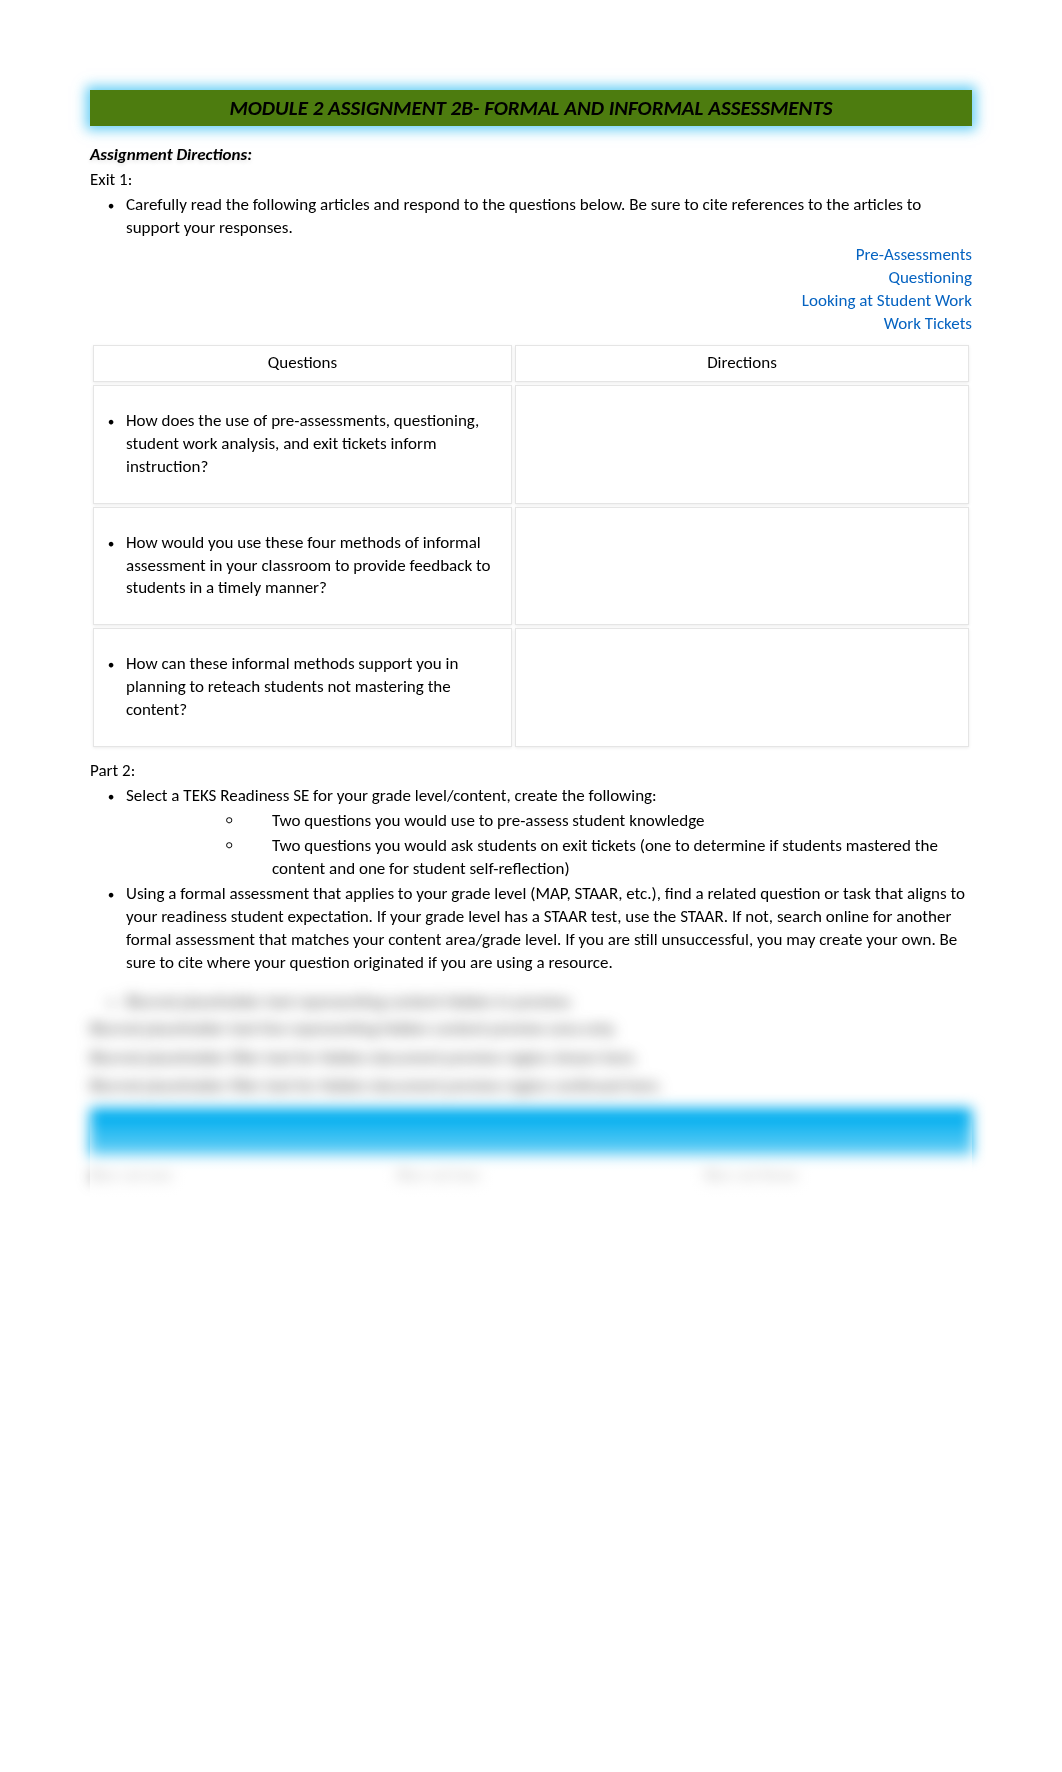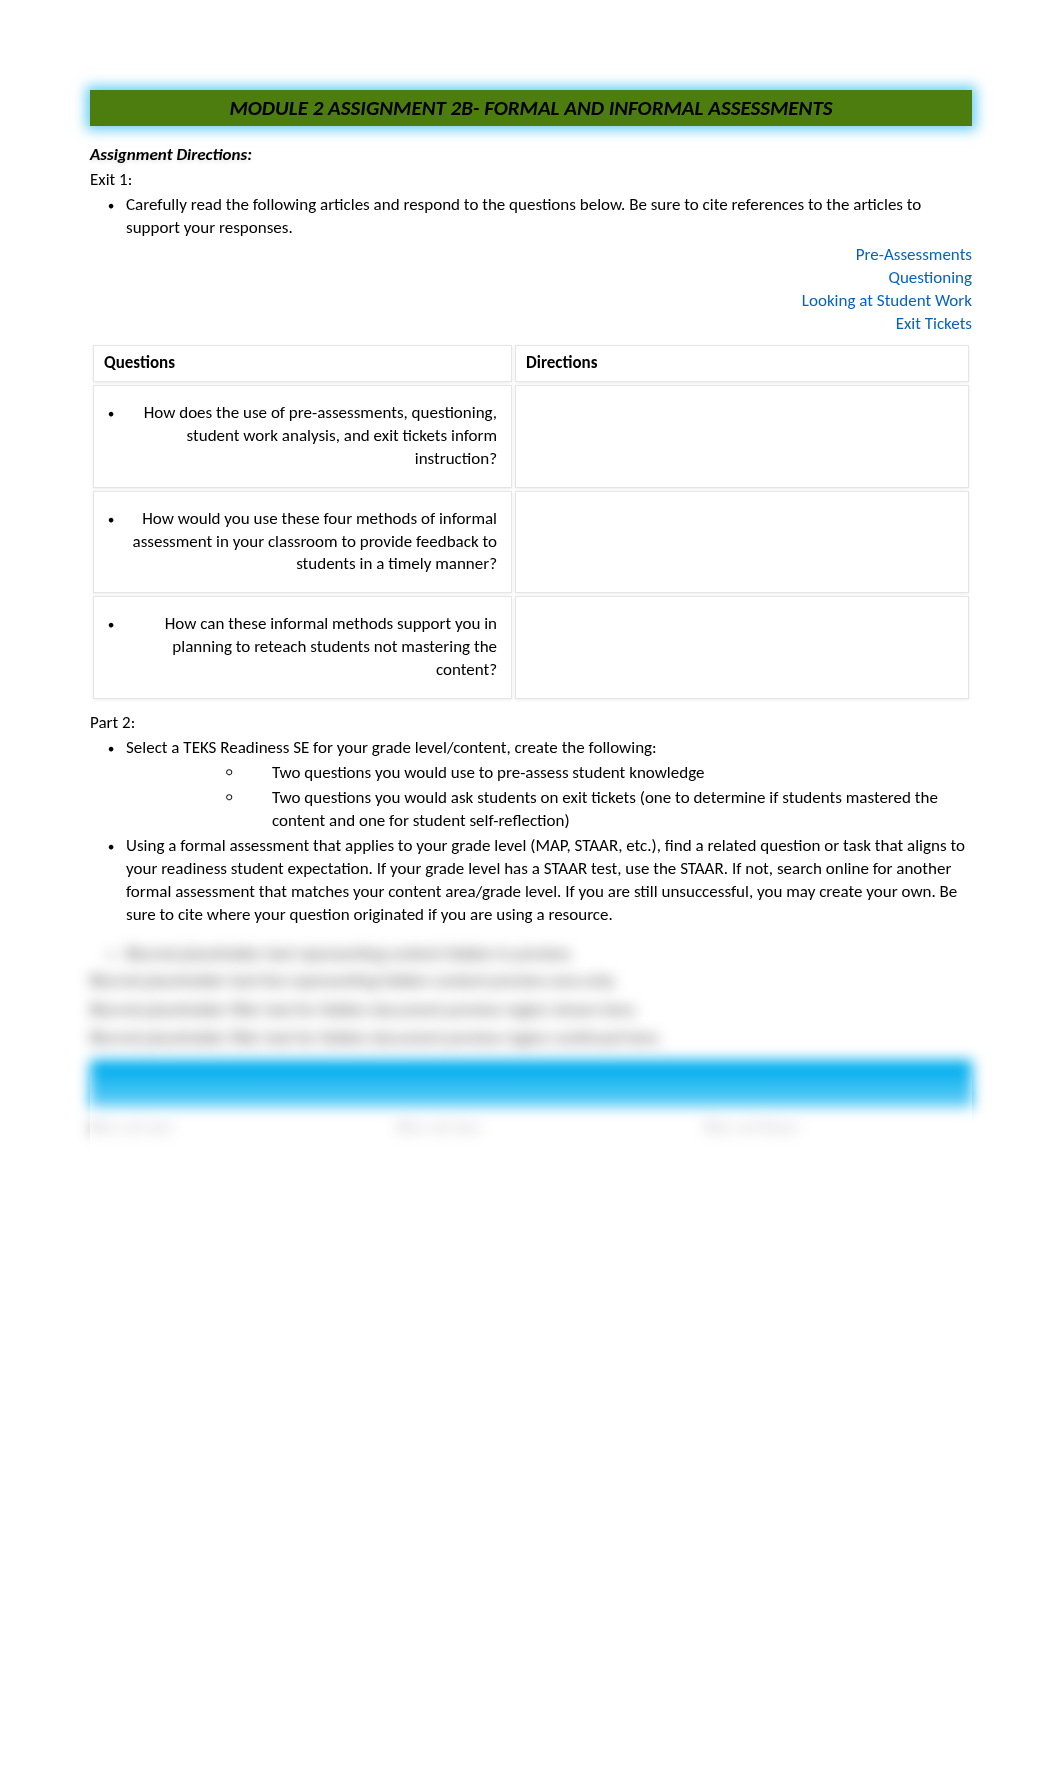--- a/index.html
+++ b/index.html
@@ -78,32 +78,31 @@
       text-align: right;
     }
     .qr-table {
       width: 100%;
       border-collapse: separate;
       border-spacing: 3px 3px;
       margin-top: 6px;
       margin-bottom: 10px;
     }
     .qr-table th {
-      font-weight: bold;
+      font-weight: normal;
       padding: 6px 10px;
-      text-align: left;
+      text-align: center;
       border: 1px solid #e5e5e5;
       box-shadow: 0 1px 3px rgba(0,0,0,0.08);
     }
     .qr-table td {
       border: 1px solid #e5e5e5;
-      padding: 16px 14px;
+      padding: 24px 14px;
       vertical-align: top;
       box-shadow: 0 1px 3px rgba(0,0,0,0.08);
-      text-align: right;
     }
     .qr-table td.qcell ul {
       list-style: none;
       padding-left: 18px;
     }
     .qr-table td.qcell ul li {
       position: relative;
     }
     .qr-table td.qcell ul li::before {
       content: "●";
@@ -154,21 +153,21 @@
 
 <div class="part-label">Exit 1:</div>
 
 <ul class="level1">
   <li>Carefully read the following articles and respond to the questions below. Be sure to cite references to the articles to support your responses.</li>
 </ul>
 
 <a class="link">Pre-Assessments</a>
 <a class="link">Questioning</a>
 <a class="link">Looking at Student Work</a>
-<a class="link">Exit Tickets</a>
+<a class="link">Work Tickets</a>
 
 <table class="qr-table">
   <thead>
     <tr>
       <th class="qcell">Questions</th>
       <th class="rcell">Directions</th>
     </tr>
   </thead>
   <tbody>
     <tr>

